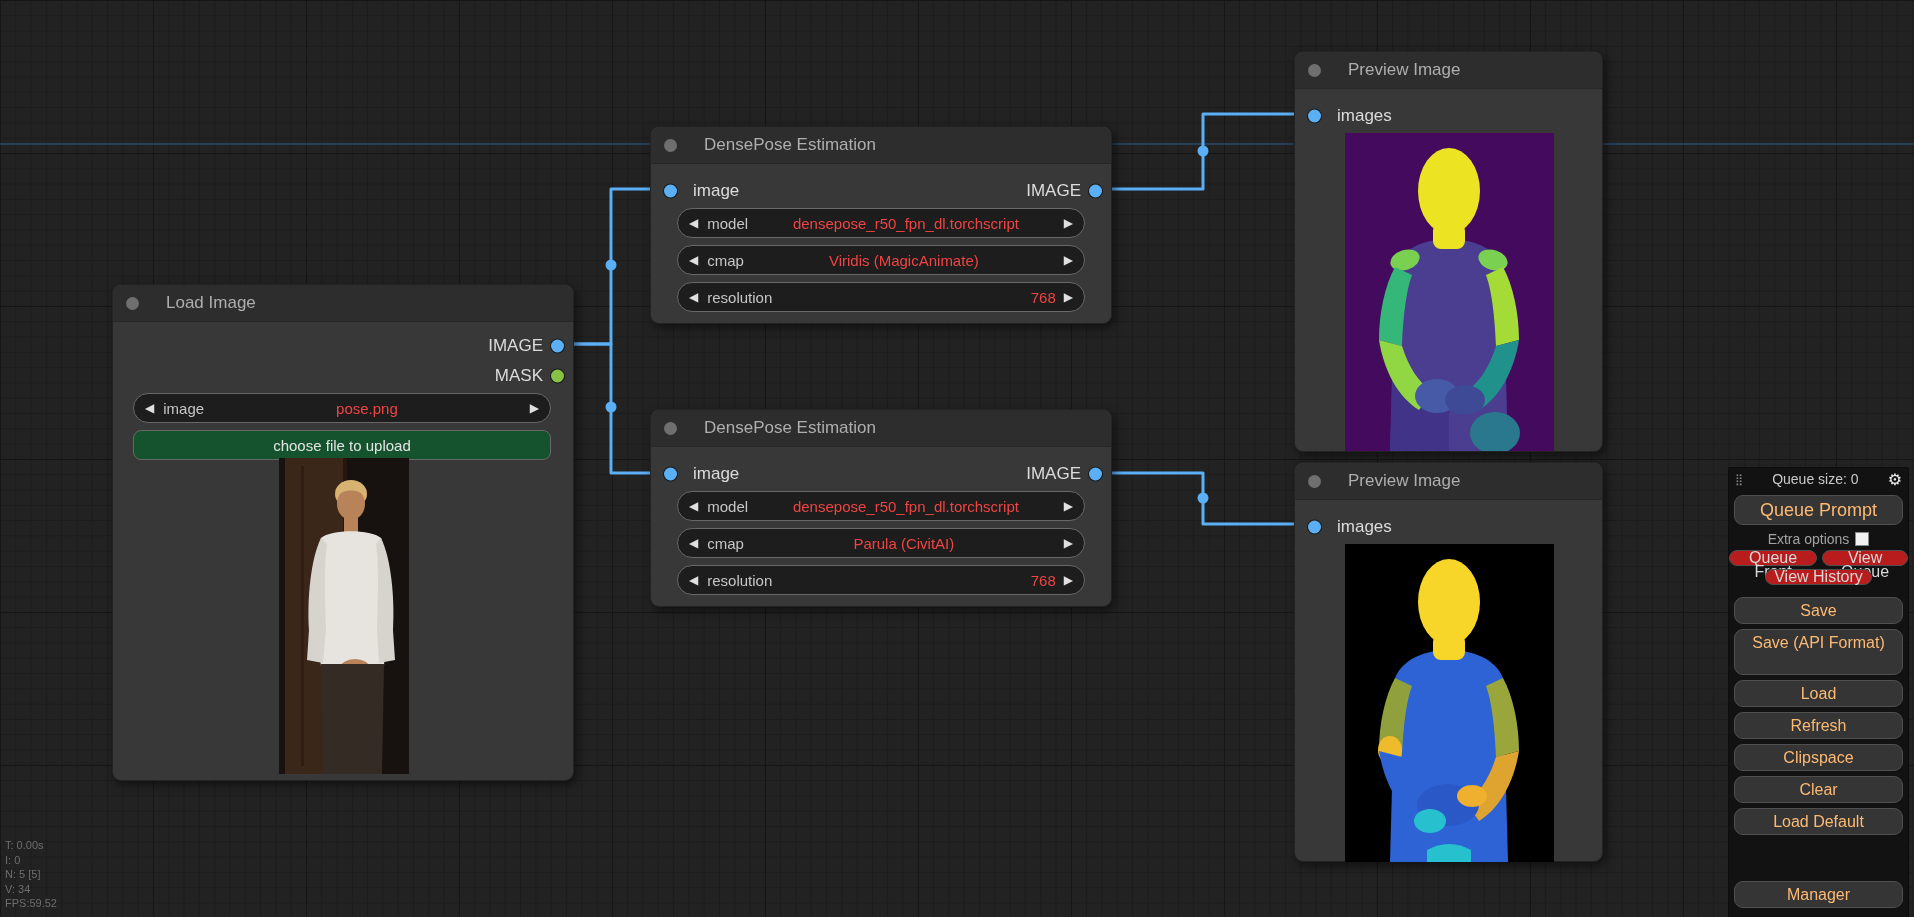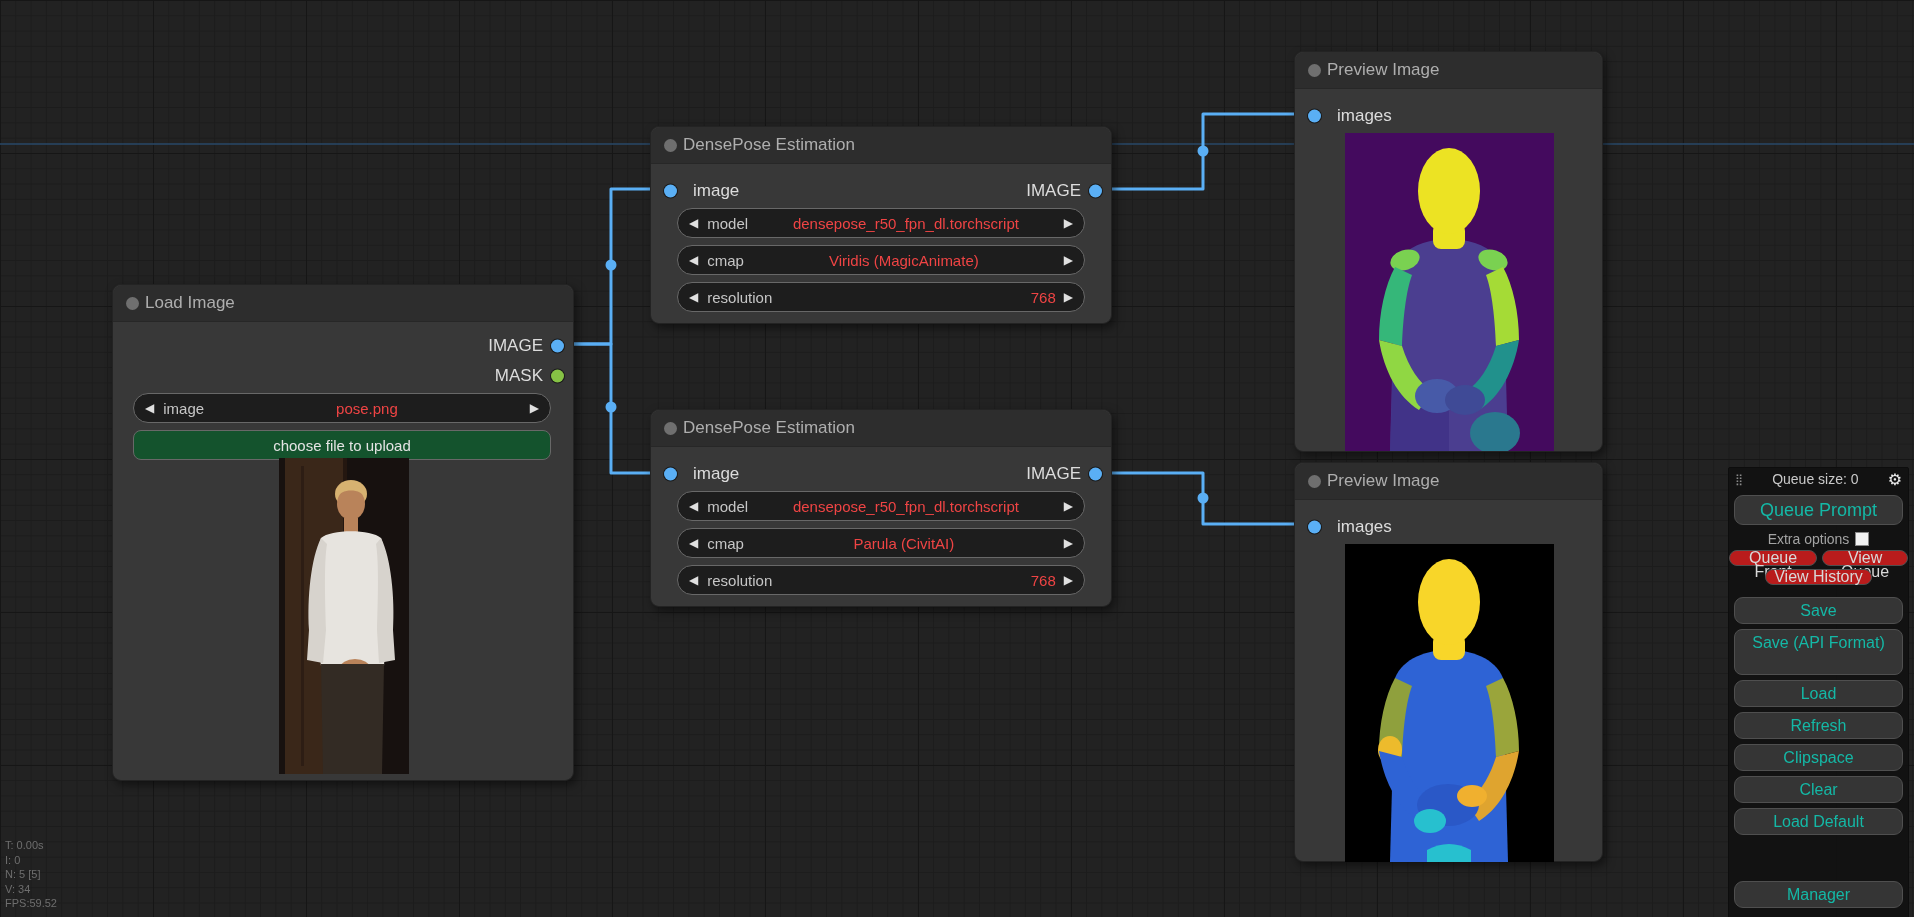--- a/index.html
+++ b/index.html
@@ -13,21 +13,21 @@
       linear-gradient(to bottom, #161616 1px, transparent 1px),
       linear-gradient(to right, #1c1c1c 1px, transparent 1px),
       linear-gradient(to bottom, #1c1c1c 1px, transparent 1px);
     background-size:153px 153px, 153px 153px, 15.3px 15.3px, 15.3px 15.3px;
   }
   .guide-line { position:absolute; left:0; top:143px; width:100%; height:2px; background:#27435f; opacity:.85; z-index:0; }
   svg.wires { position:absolute; left:0; top:0; width:1914px; height:917px; z-index:1; }
 
   .node { position:absolute; background:#383838; border:1px solid #232323; border-radius:9px;
           box-shadow:3px 4px 10px rgba(0,0,0,.5); z-index:2; color:#dcdcdc; }
-  .node-title { height:37px; display:flex; align-items:center; gap:6px; padding:0 13px;
+  .node-title { height:37px; display:flex; align-items:center; gap:27px; padding:0 13px;
                 background:#2d2d2d; border-radius:9px 9px 0 0; border-bottom:1px solid #272727;
                 color:#aeaeae; font-size:17px; }
   .tdot { width:13px; height:13px; border-radius:50%; background:#6f6f6f; flex:none; }
 
   .slots { padding-top:12px; }
   .slots.tight { padding-top:9px; }
   .slot-row { position:relative; height:30px; display:flex; align-items:center;
               justify-content:space-between; padding:0 30px; font-size:17px; color:#dcdcdc;margin-left:12px; }
   .slot-row.only-out { justify-content:flex-end; }
   .slot-row.only-in  { justify-content:flex-start; }
@@ -56,23 +56,23 @@
   .photo-box svg, .preview-box svg { display:block; width:100%; height:100%; }
 
   .menu { position:absolute; left:1728px; top:467px; width:181px; z-index:3;
           background:rgba(17,17,17,.93); border:1px solid #0d0d0d; border-radius:2px; padding-bottom:10px; }
   .menu-header { height:22px; display:flex; align-items:center; padding:0 6px; gap:5px;
                  color:#c9c9c9; font-size:14px; }
   .drag-handle { color:#8a8a8a; font-size:11px; cursor:move; }
   .qtext { flex:1; text-align:center; }
   .gear { color:#ececec; font-size:16px; cursor:pointer; }
   .mbtn { width:169px; margin:5px auto; background:#353535; border:1px solid #4f4f4f; border-radius:9px;
-          color:#14b8a6; font-size:16px; height:27px; line-height:25px; text-align:center; cursor:pointer; }
+          color:#fdba74; font-size:16px; height:27px; line-height:25px; text-align:center; cursor:pointer; }
   .mbtn.big { font-size:18px; height:30px; line-height:28px; }
-  .mbtn.tall { height:46px; line-height:20px; padding-top:3px;border-radius:8px; }
+  .mbtn.tall { height:46px; line-height:20px; padding-top:3px; }
   .mbtn.gap-top { margin-top:12px; }
   .mbtn.manager { margin-top:46px; }
   .extra-row { display:flex; align-items:center; justify-content:center; gap:6px;
                color:#a3a3a3; font-size:14px; margin:6px 0 2px; }
   .checkbox { width:14px; height:14px; background:#f2f2f2; border:1px solid #888; cursor:pointer; }
   .small-row { display:flex; justify-content:center; gap:5px; margin:3px 0; }
   .sbtn { background:#b91c1c; border:1px solid #4f4f4f; border-radius:8px; color:#d8d8d8;
           font-size:16px; height:16px; line-height:14px; padding:0 8px; text-align:center; cursor:pointer; }
 
   .stats { position:absolute; left:5px; top:838px; font-size:11px; color:#6e6e6e; line-height:14.5px; z-index:1; }

